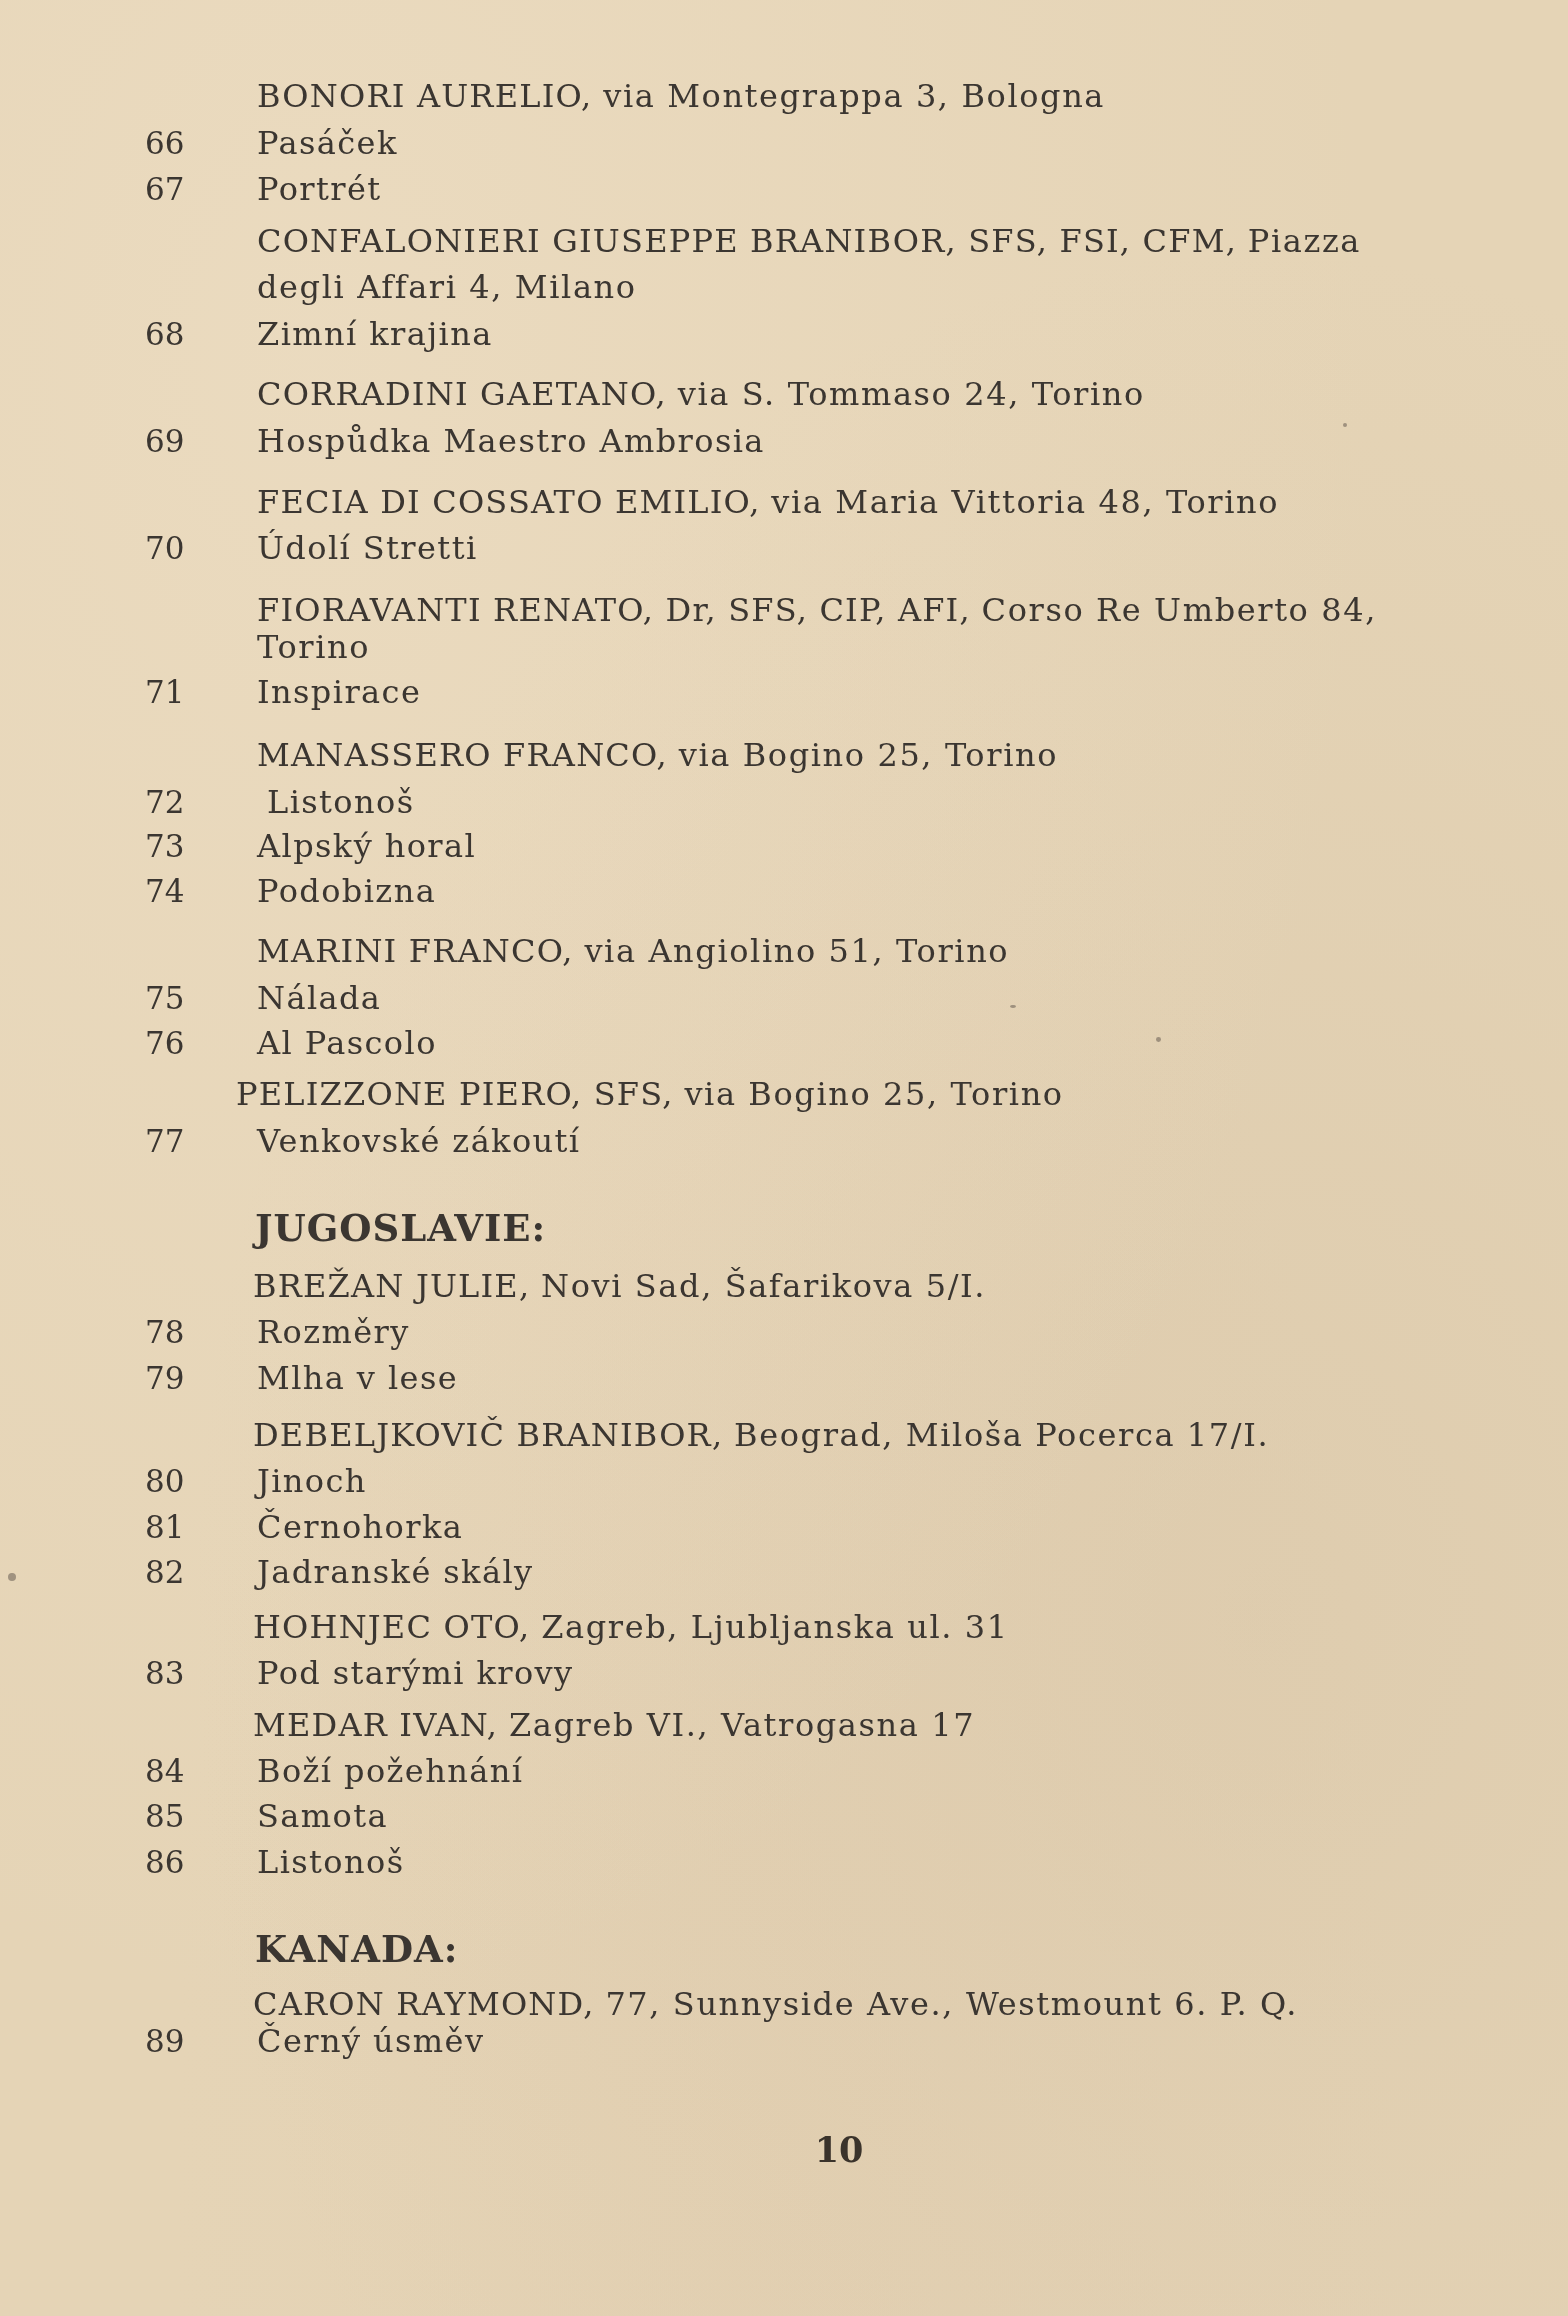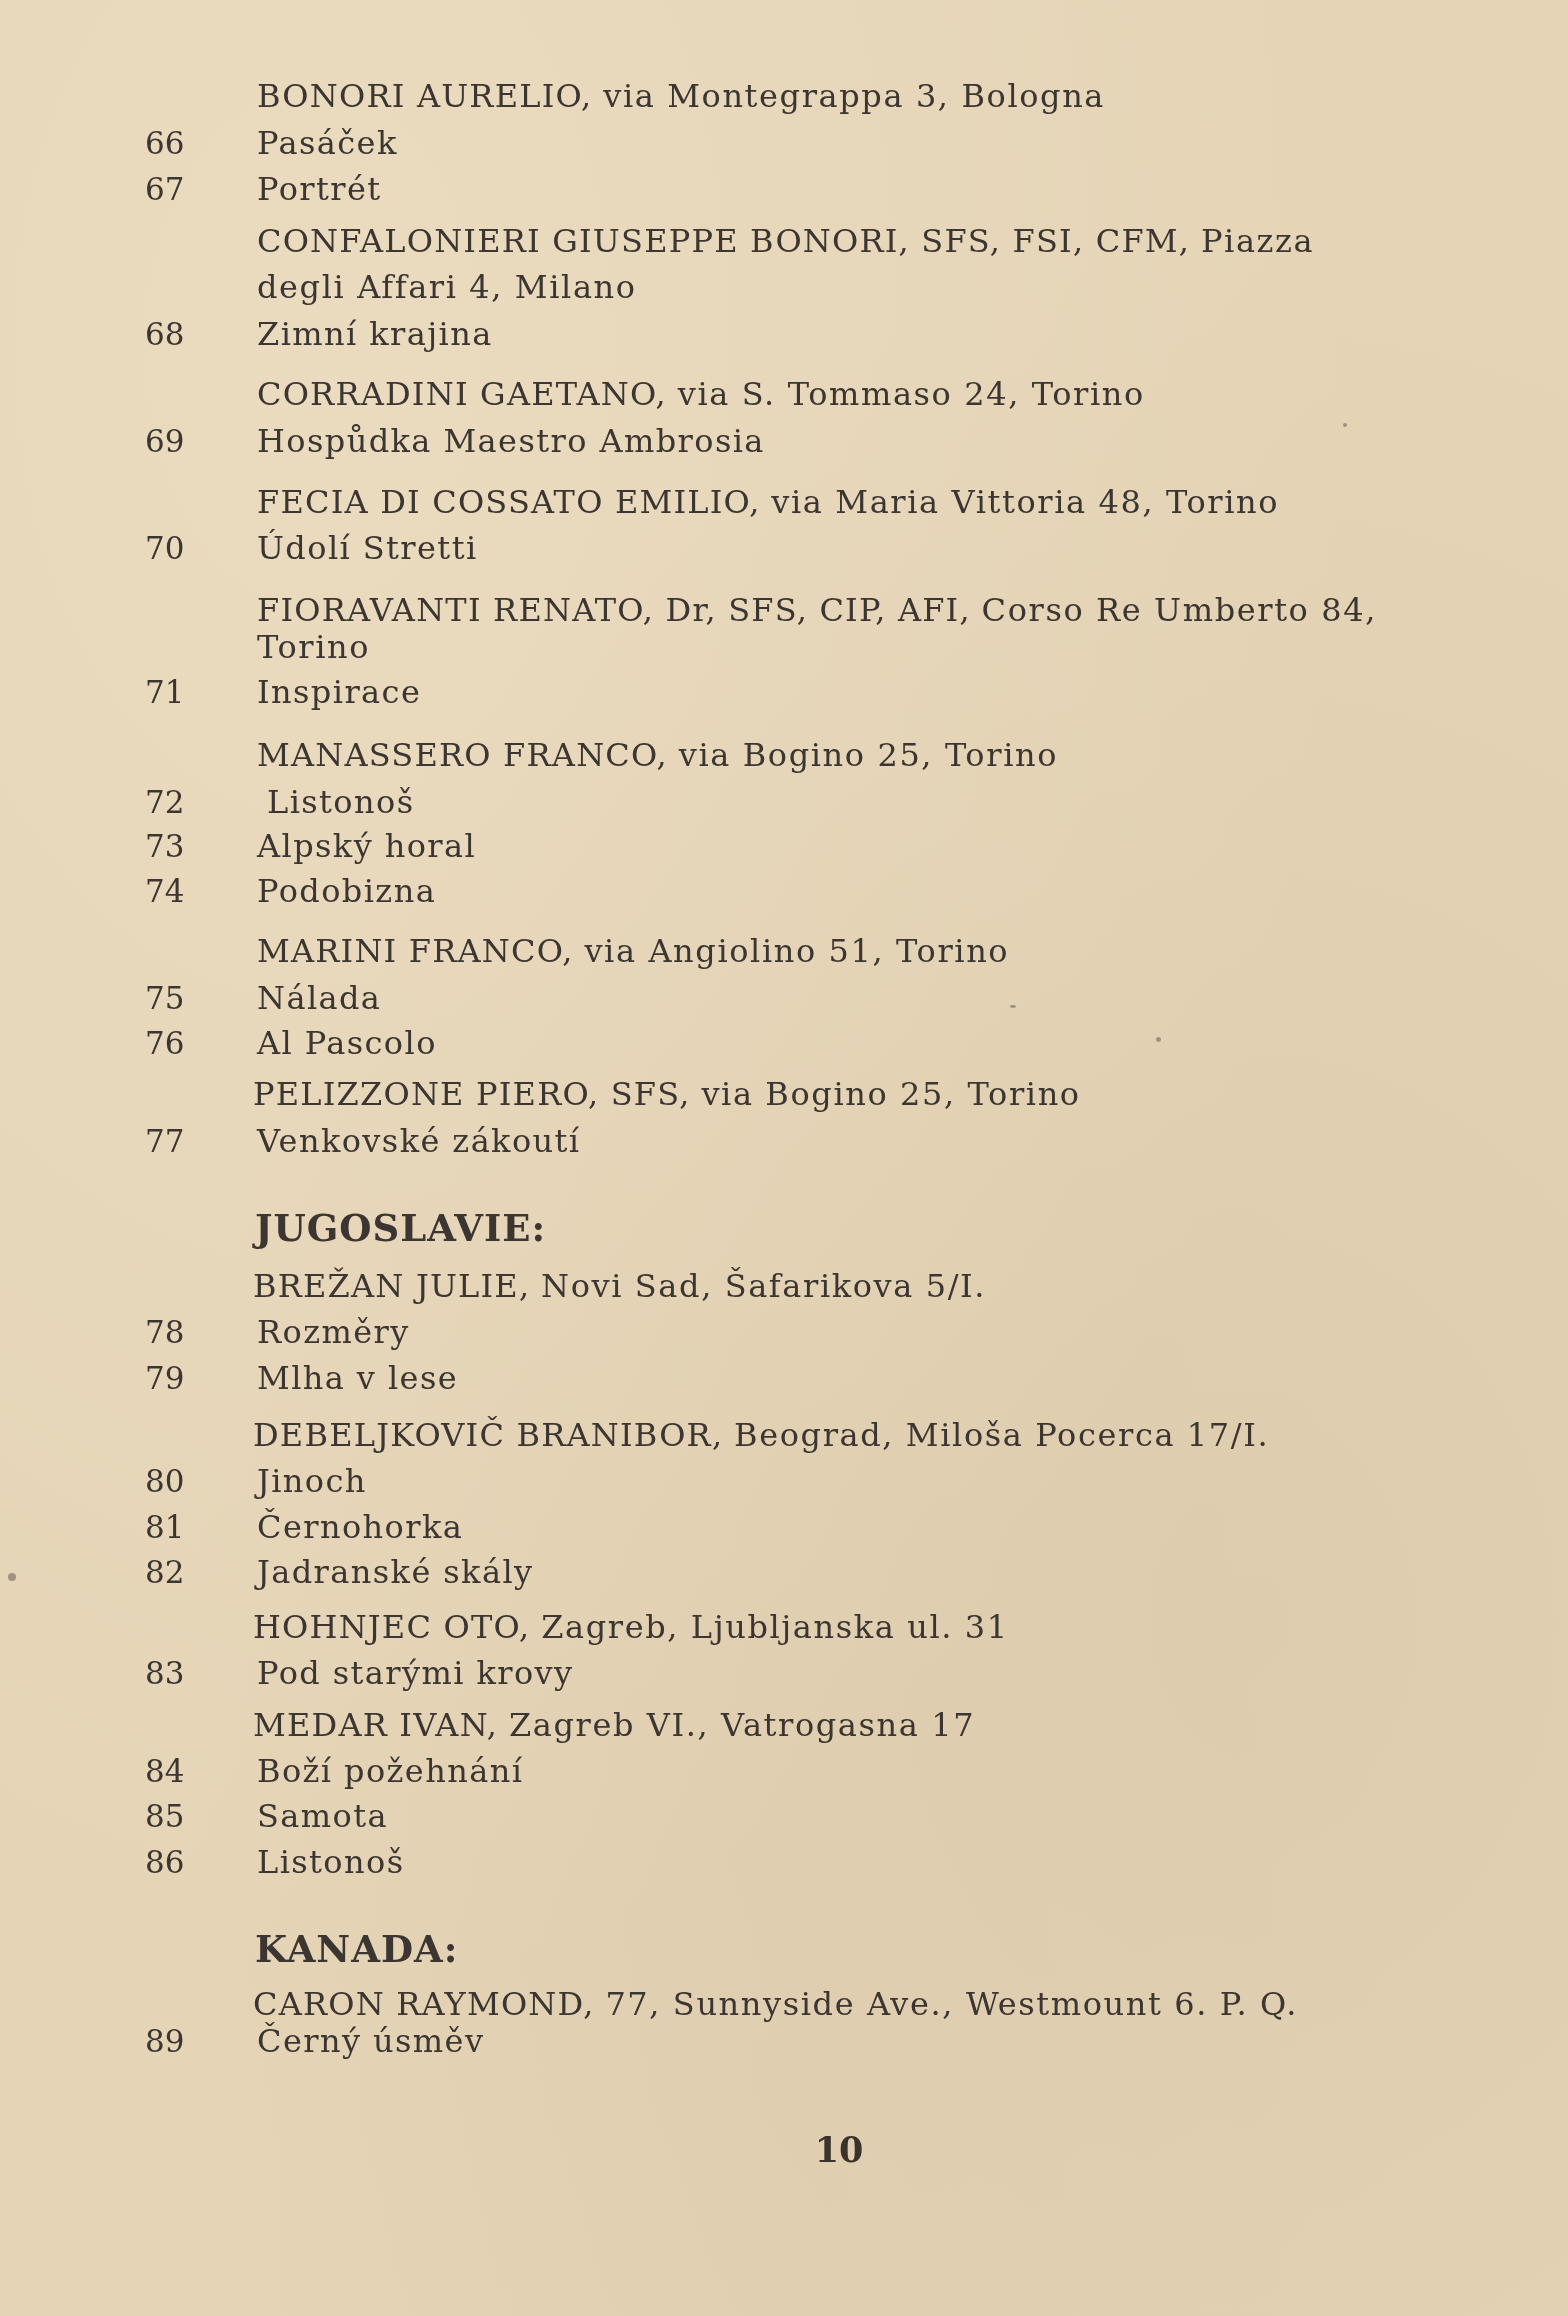--- a/index.html
+++ b/index.html
@@ -42,21 +42,21 @@
 <div class="line item" style="top:121px">
   <span class="num">66</span>
   <span class="txt">Pasáček</span>
 </div>
 <div class="line item" style="top:167px">
   <span class="num">67</span>
   <span class="txt">Portrét</span>
 </div>
 
 <div class="line author" style="top:219px">
-  <span class="txt"><b>CONFALONIERI GIUSEPPE BONORI, SFS, FSI, CFM,</b> <span class="rest">Piazza</span></span>
+  <span class="txt"><b>CONFALONIERI GIUSEPPE BRANIBOR, SFS, FSI, CFM,</b> <span class="rest">Piazza</span></span>
 </div>
 <div class="line author" style="top:265px">
   <span class="txt rest" style="letter-spacing:1.6px">degli Affari 4, Milano</span>
 </div>
 <div class="line item" style="top:312px">
   <span class="num">68</span>
   <span class="txt">Zimní krajina</span>
 </div>
 
 <div class="line author" style="top:372px">
@@ -108,21 +108,21 @@
 <div class="line item" style="top:976px">
   <span class="num">75</span>
   <span class="txt">Nálada</span>
 </div>
 <div class="line item" style="top:1021px">
   <span class="num">76</span>
   <span class="txt">Al Pascolo</span>
 </div>
 
 <div class="line author" style="top:1072px">
-  <span class="txt" style="left:253px"><b>PELIZZONE PIERO, SFS,</b> <span class="rest">via Bogino 25, Torino</span></span>
+  <span class="txt" style="left:236px"><b>PELIZZONE PIERO, SFS,</b> <span class="rest">via Bogino 25, Torino</span></span>
 </div>
 <div class="line item" style="top:1119px">
   <span class="num">77</span>
   <span class="txt">Venkovské zákoutí</span>
 </div>
 
 <div class="line heading" style="top:1206px">
   <span class="txt">JUGOSLAVIE:</span>
 </div>
 

